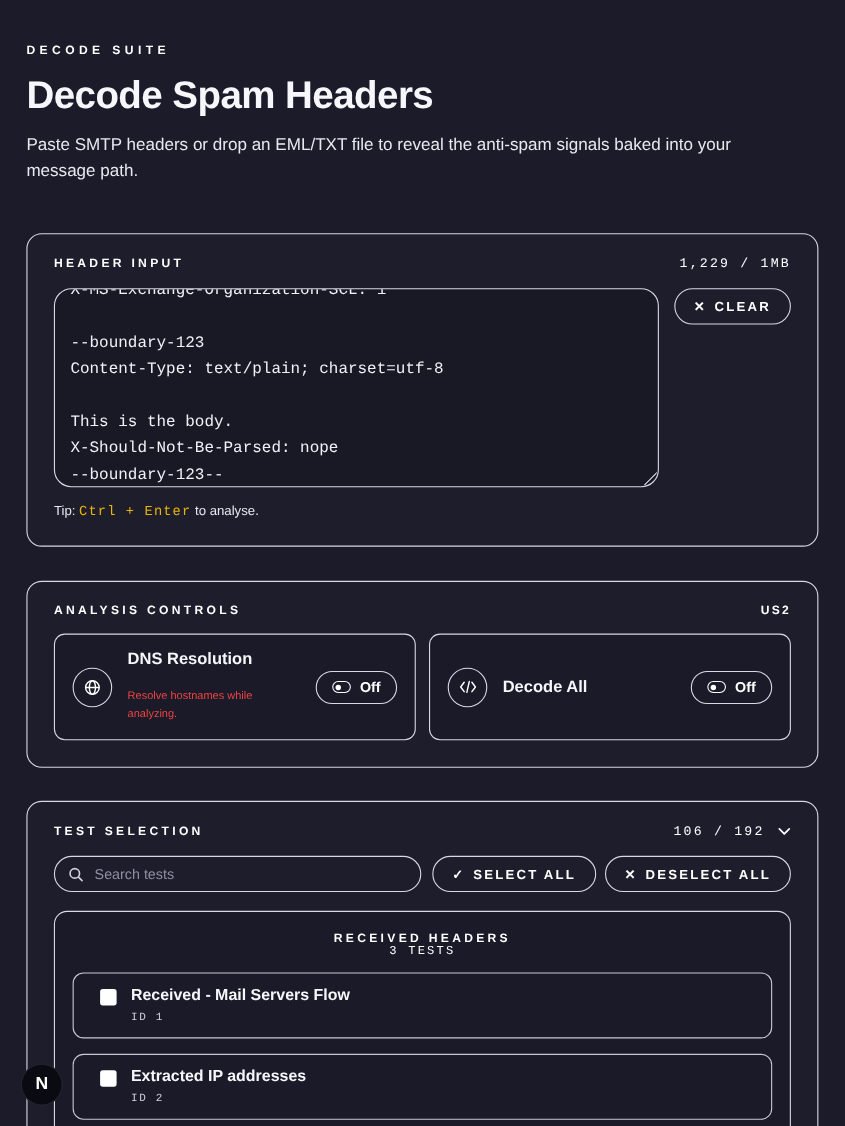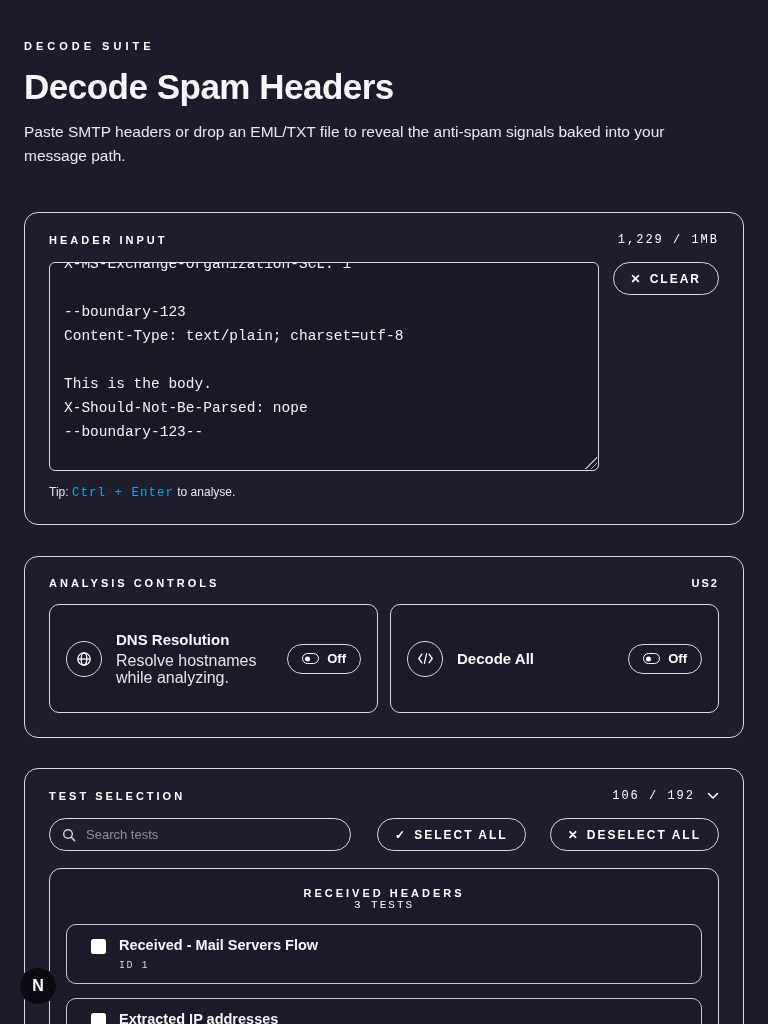--- a/index.html
+++ b/index.html
@@ -56,22 +56,22 @@
     font-family:"Liberation Mono", monospace;
     font-size:12px;letter-spacing:2px;color:var(--text);
     display:flex;align-items:center;gap:8px;
   }
   .badge-plain{font-family:"Liberation Sans",sans-serif;font-size:11px;font-weight:800;letter-spacing:2px;}
 
   
   .card.header-input{margin-top:44px;}
   .input-row{display:flex;align-items:flex-start;}
   .textarea-box{
-    flex:1;height:209px;overflow:hidden;position:relative;
-    border:1px solid var(--border);border-radius:6px;
+    flex:1;height:181px;overflow:hidden;position:relative;
+    border:1px solid var(--border);border-radius:16px;
     background:var(--box-bg);
   }
   .textarea-box pre{
     margin-top:-11px;padding:0 14px;
     font-family:"Liberation Mono", monospace;
     font-size:14.5px;line-height:24px;color:#f1f0f5;
     white-space:pre-wrap;
   }
   .resize-grip{
     position:absolute;right:1px;bottom:1px;width:12px;height:12px;
@@ -89,58 +89,58 @@
     font-size:12px;font-weight:800;letter-spacing:2px;
     cursor:pointer;white-space:nowrap;
   }
   .pill-btn .glyph{font-size:12px;font-weight:700;letter-spacing:0;}
 
   .tip-line{
     margin-top:14px;font-size:12px;color:var(--text-soft);
   }
   .tip-line .kbd{
     font-family:"Liberation Mono", monospace;
-    font-size:12.5px;letter-spacing:1px;color:#0ea5e9;
+    font-size:12.5px;letter-spacing:1px;color:#eab308;
   }
 
   
   .card.analysis{margin-top:31px;}
   .toggle-grid{display:grid;grid-template-columns:1fr 1fr;gap:12px;}
   .toggle-card{
     border:1px solid var(--border);border-radius:10px;
     background:var(--inner-bg);
-    padding:26px 16px;
+    padding:14px 16px;
     display:flex;align-items:center;gap:14px;
   }
   .icon-circle{
     width:36px;height:36px;flex:0 0 36px;border-radius:50%;
     border:1.4px solid var(--border);
     display:flex;align-items:center;justify-content:center;
   }
   .toggle-text{flex:1;min-width:0;}
   .toggle-title{font-size:15px;font-weight:800;color:#f7f6fa;}
-  .toggle-desc{margin-top:4px;font-size:16px;line-height:17px;color:#e5e5e5;max-width:185px;}
+  .toggle-desc{margin-top:16px;font-size:10px;line-height:17px;color:#ef4444;max-width:185px;}
   .toggle-btn{
     display:inline-flex;align-items:center;gap:8px;
     height:30px;padding:0 14px;border:1px solid var(--border);border-radius:999px;
     background:transparent;color:var(--text);
     font-size:13px;font-weight:700;cursor:pointer;white-space:nowrap;
   }
   .toggle-glyph{
     position:relative;width:17px;height:11px;
     border:1.4px solid #fff;border-radius:999px;display:inline-block;
   }
   .toggle-glyph::before{
     content:"";position:absolute;left:2px;top:50%;transform:translateY(-50%);
     width:5px;height:5px;border-radius:50%;background:#fff;
   }
 
   
   .card.tests{margin-top:30px;padding-bottom:40px;}
-  .controls-row{display:flex;align-items:center;gap:24px;margin-bottom:17px;}
+  .controls-row{display:flex;align-items:center;gap:8px;margin-bottom:17px;}
   .search-wrap{position:relative;flex:1;margin-right:2px;}
   .search-input{
     width:100%;height:33px;
     border:1px solid var(--border);border-radius:999px;
     background:transparent;color:var(--text);
     padding:0 14px 0 36px;
     font-family:"Liberation Sans",sans-serif;font-size:13px;
     outline:none;
   }
   .search-input::placeholder{color:var(--muted);}

